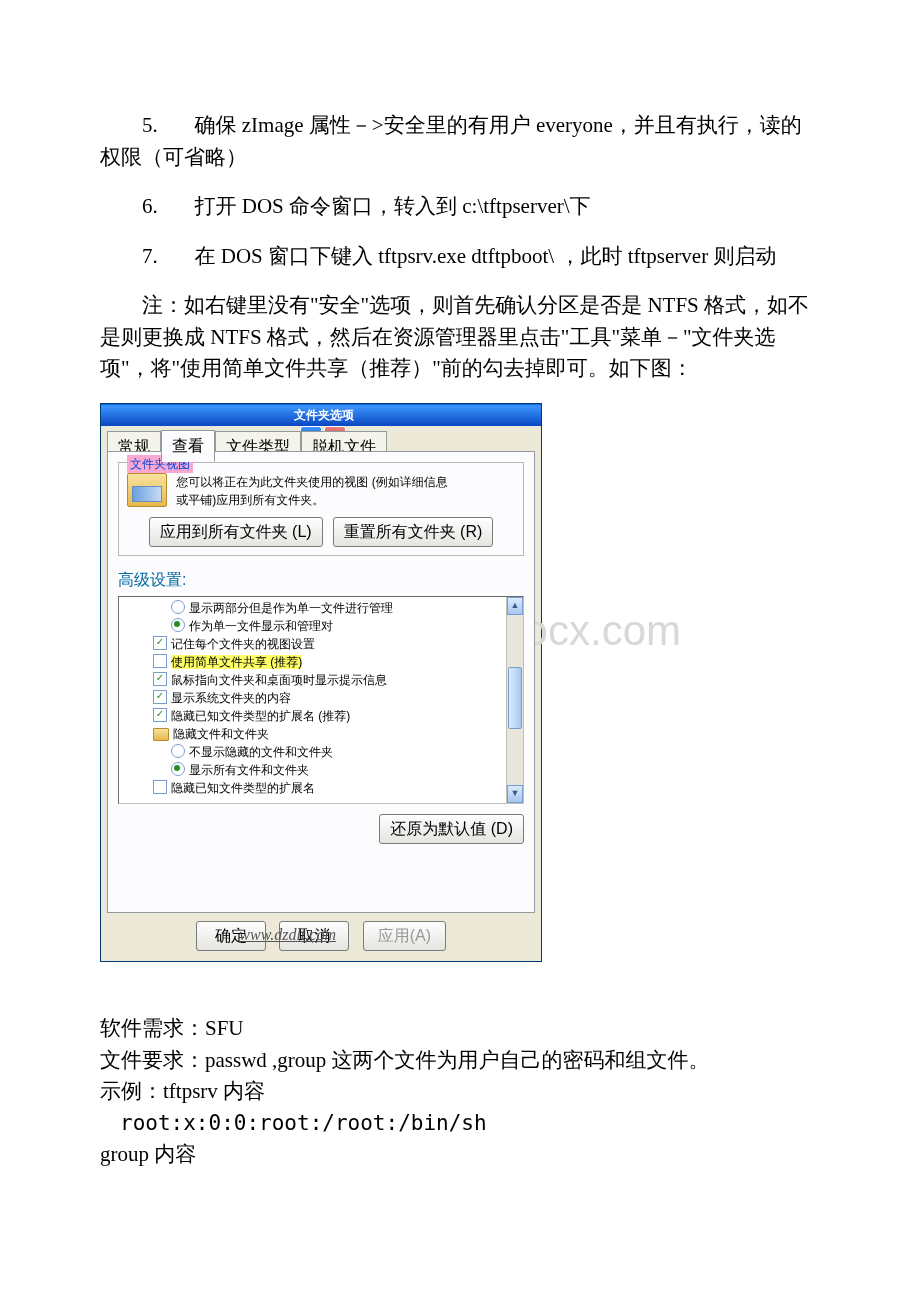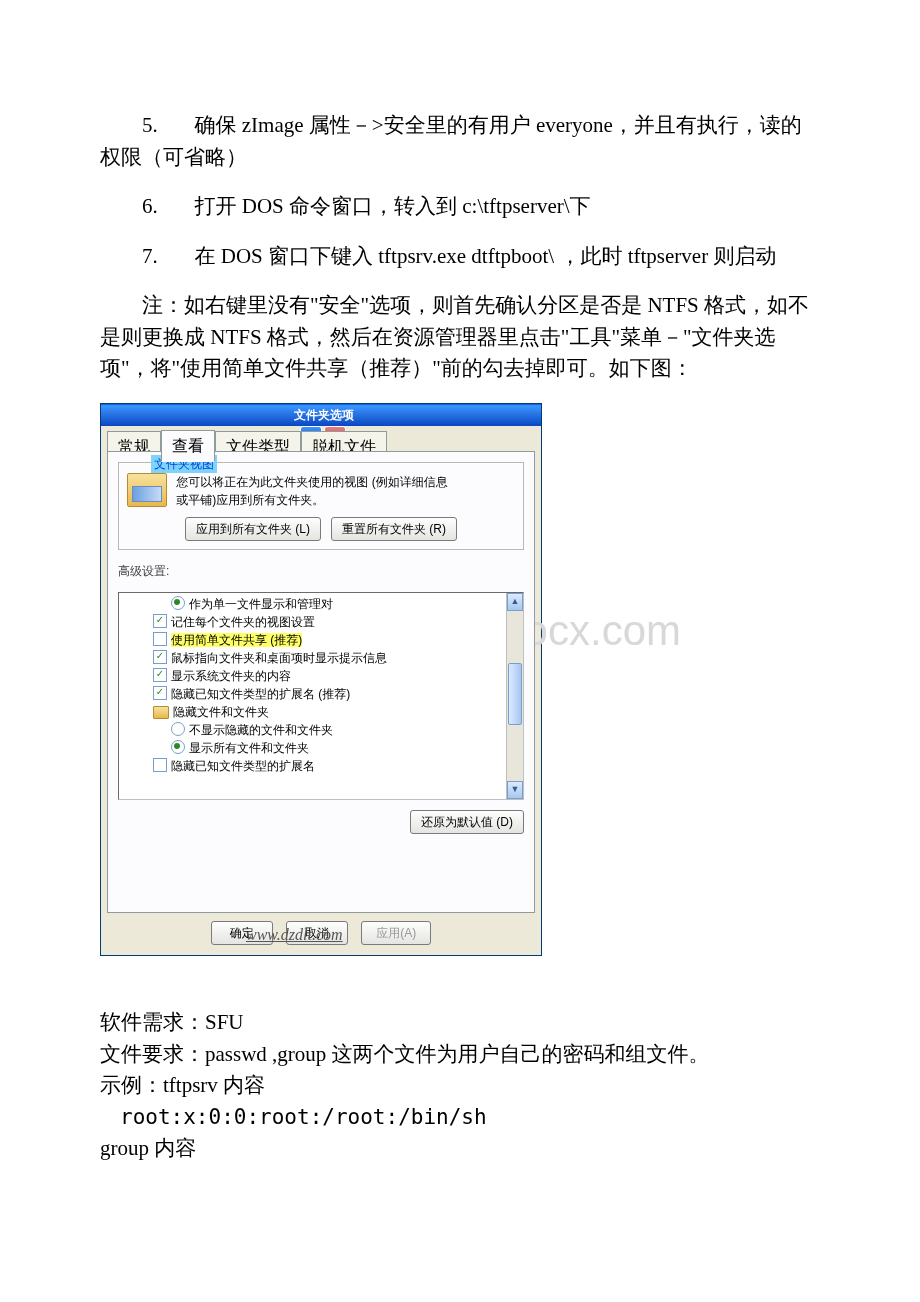--- a/index.html
+++ b/index.html
@@ -98,25 +98,24 @@
   .groupbox {
     border: 1px solid #b8b8b8;
     padding: 10px 8px 8px 8px;
     margin-bottom: 12px;
     position: relative;
   }
   .group-label {
     position: absolute;
     top: -8px;
     left: 8px;
-    background: #7dd3fc;
+    background: #f9a8d4;
     padding: 0 3px;
     color: #0046d5;
     font-size: 12px;
-    margin-left: 24px;
   }
   .folder-icon {
     width: 38px;
     height: 32px;
     background: linear-gradient(to bottom,#f7e29c,#e8b84e);
     border: 1px solid #b58c2e;
     border-radius: 2px;
     display: inline-block;
     vertical-align: top;
     margin-right: 6px;
@@ -134,27 +133,27 @@
     width: 280px;
     font-size: 12px;
     vertical-align: top;
   }
   .xp-button {
     display: inline-block;
     padding: 2px 10px;
     border: 1px solid #7a7a7a;
     background: linear-gradient(to bottom,#fefefe,#e4e4e0);
     border-radius: 3px;
-    font-size: 12px;
+    font-size: 16px;
     cursor: pointer;
   }
   .section-label {
-    color: #404040;
-    font-size: 12px;
-    margin: 4px 0 12px 0;
+    color: #0369a1;
+    font-size: 16px;
+    margin: 4px 0 4px 0;
   }
   .listbox {
     border: 1px inset #bfbfbf;
     background: #fff;
     height: 206px;
     overflow: hidden;
     position: relative;
   }
   .list-inner {
     padding: 2px 4px;
@@ -294,20 +293,21 @@
             <span class="xp-button">应用到所有文件夹 (L)</span>
             &nbsp;
             <span class="xp-button">重置所有文件夹 (R)</span>
           </div>
         </div>
 
         <div class="section-label">高级设置:</div>
 
         <div class="listbox">
           <div class="list-inner">
+            <div class="indent2"><span class="rad"></span><span>显示两部分但是作为单一文件进行管理</span></div>
             <div class="indent2"><span class="rad checked"></span><span>作为单一文件显示和管理对</span></div>
             <div class="indent1"><span class="chk">✓</span><span>记住每个文件夹的视图设置</span></div>
             <div class="indent1"><span class="chk" style="color:transparent;">✓</span><span class="highlight">使用简单文件共享  (推荐)</span></div>
             <div class="indent1"><span class="chk">✓</span><span>鼠标指向文件夹和桌面项时显示提示信息</span></div>
             <div class="indent1"><span class="chk">✓</span><span>显示系统文件夹的内容</span></div>
             <div class="indent1"><span class="chk">✓</span><span>隐藏已知文件类型的扩展名 (推荐)</span></div>
             <div class="indent1"><span class="folder-small"></span><span>隐藏文件和文件夹</span></div>
             <div class="indent2"><span class="rad"></span><span>不显示隐藏的文件和文件夹</span></div>
             <div class="indent2"><span class="rad checked"></span><span>显示所有文件和文件夹</span></div>
             <div class="indent1"><span class="chk" style="color:transparent;">✓</span><span>隐藏已知文件类型的扩展名</span></div>

